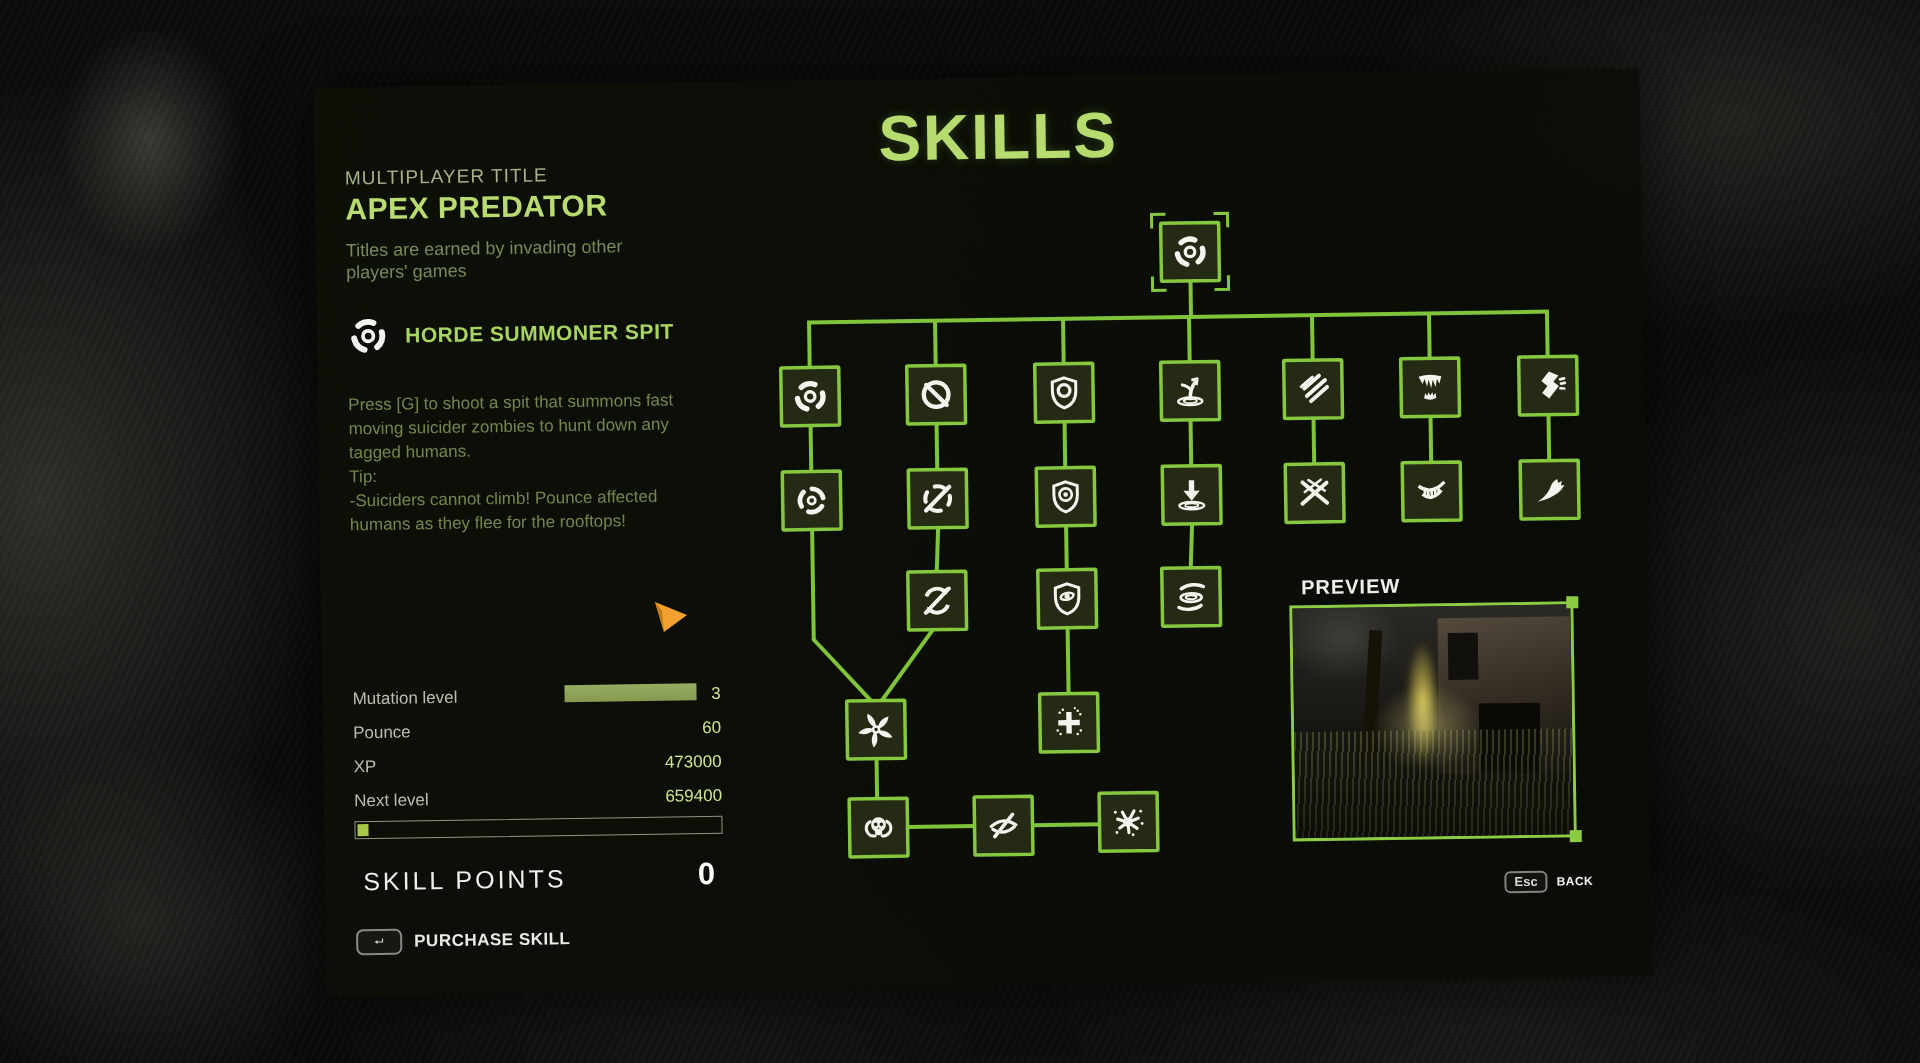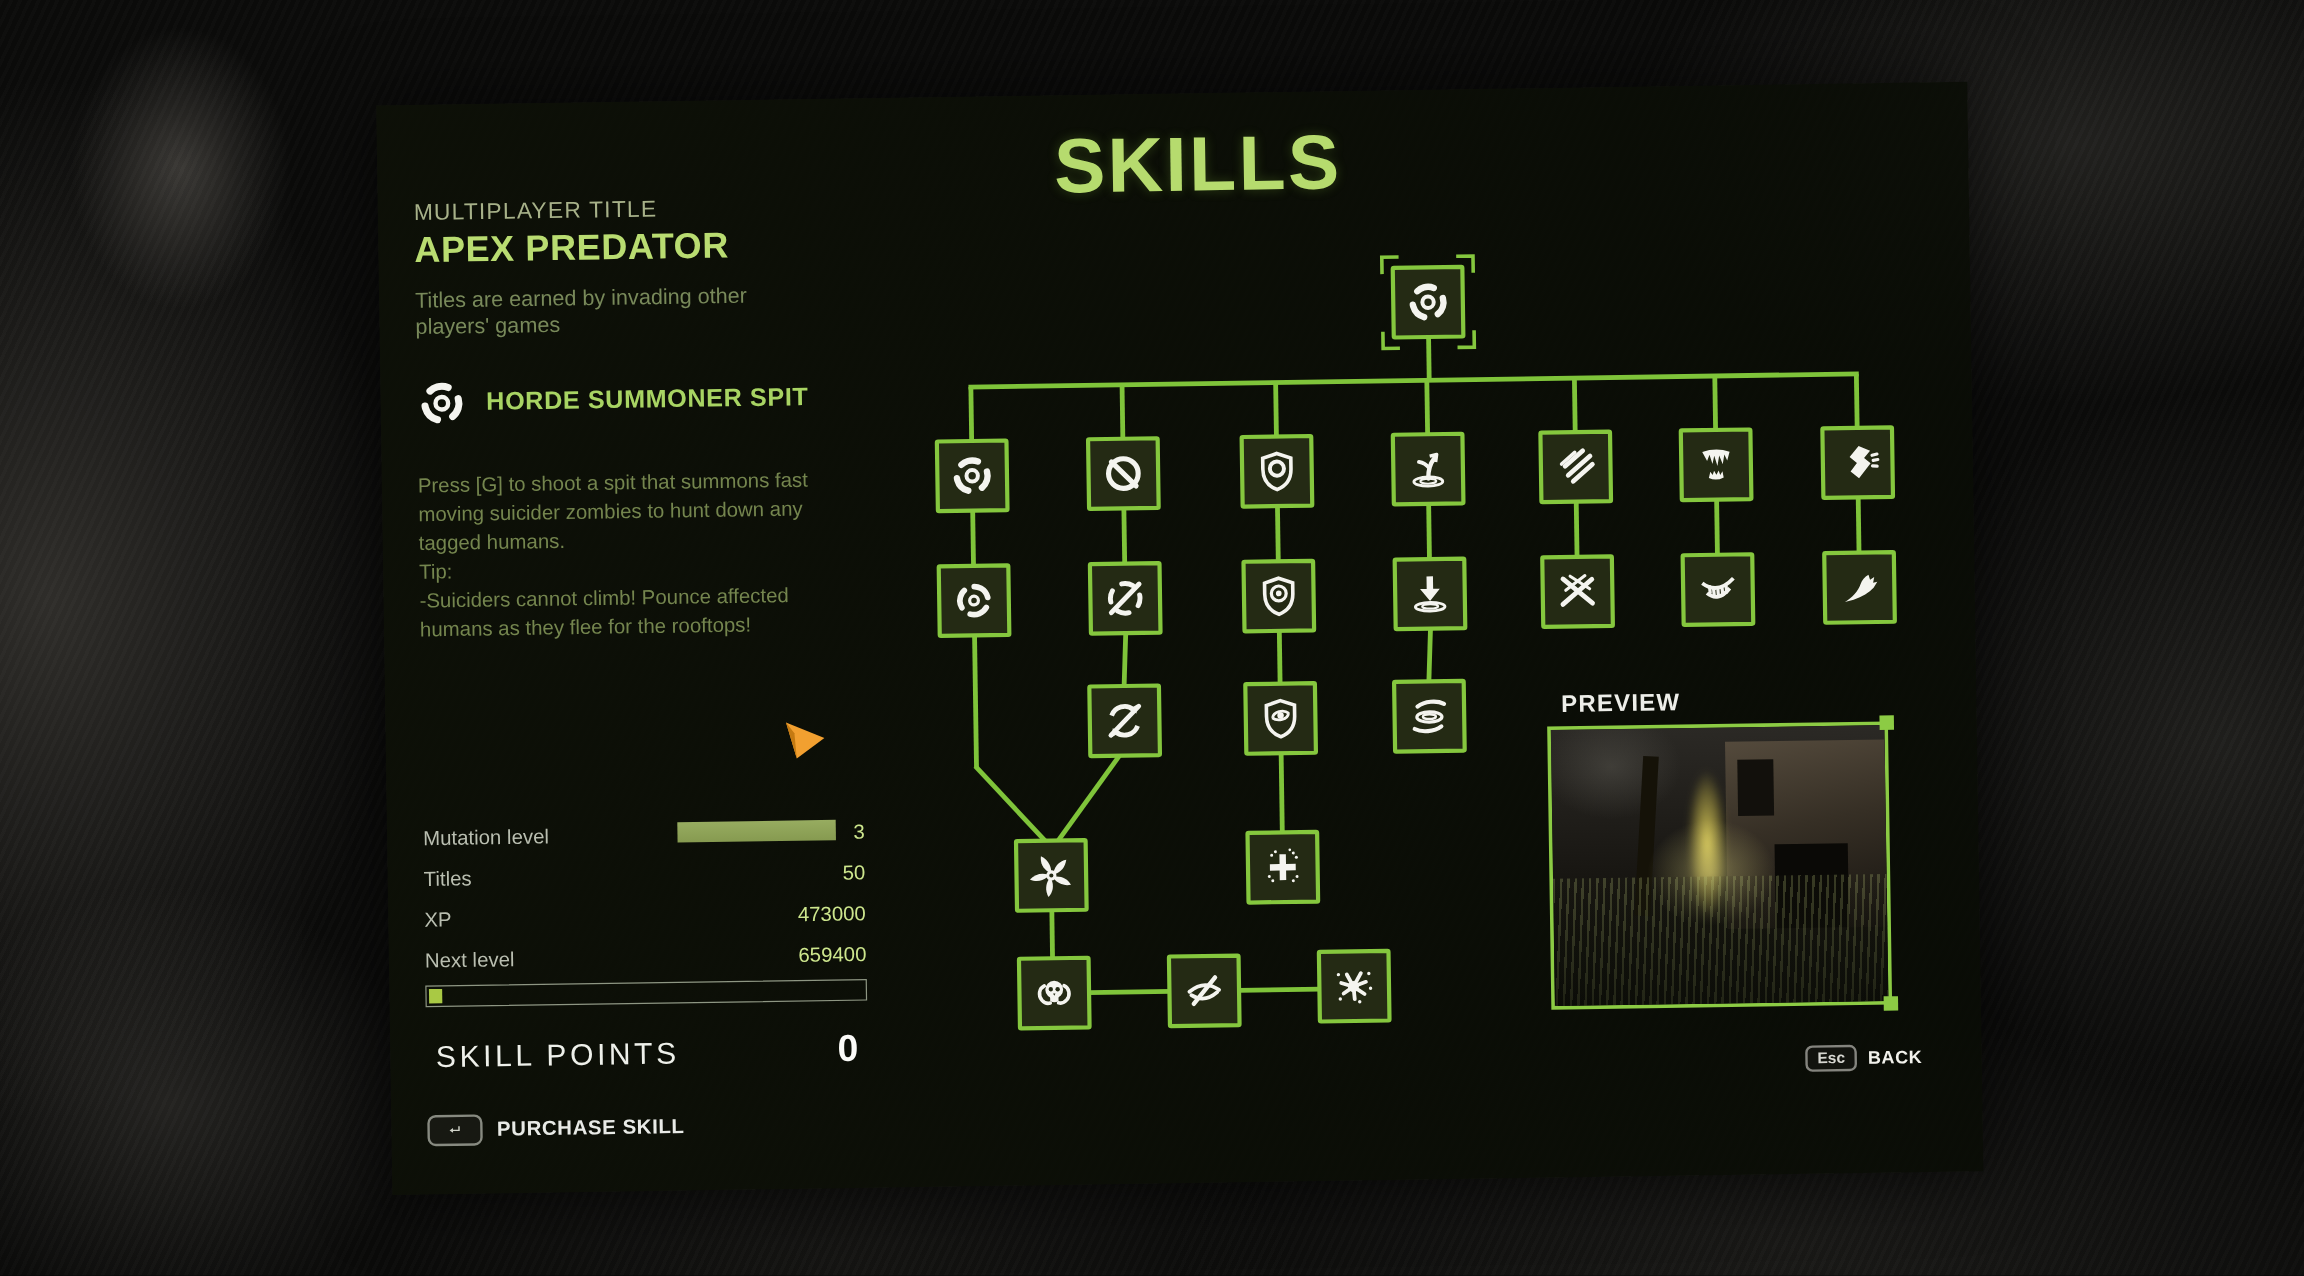--- a/index.html
+++ b/index.html
@@ -93,21 +93,21 @@
       repeating-linear-gradient(93deg, rgba(150,160,98,.33) 0 2px, rgba(30,32,18,.12) 2px 6px); }
   .pv-vig { position:absolute; inset:0;
     background:radial-gradient(120% 120% at 50% 40%, transparent 55%, rgba(0,0,0,.55)); }
   .handle { position:absolute; width:12px; height:12px; background:#8ccb44; }
   .h-tr { right:-8px; top:-8px; } .h-br { right:-8px; bottom:-8px; }
 
   
   .back-row { position:absolute; left:1499px; top:879px; display:flex; align-items:center; gap:9px; cursor:pointer; }
   .esc-key { display:inline-block; padding:1px 8px 2px; border:2px solid #84847e; border-radius:6px;
     font-size:13px; font-weight:bold; color:#d6d6d0; background:rgba(25,25,22,.5);text-align:right; }
-  .back-label { font-size:15px; font-weight:bold; letter-spacing:.5px; color:#f2f2ec;text-align:center; }
+  .back-label { font-size:12px; font-weight:bold; letter-spacing:.5px; color:#f2f2ec;text-align:center; }
 
   .cursor { position:absolute; left:646px; top:598px; width:46px; height:40px; }
 </style>
 </head>
 <body>
 
 <div class="bg"></div>
 
 <div class="stage">
   <div class="panel"></div>
@@ -132,22 +132,22 @@
         <div>-Suiciders cannot climb! Pounce affected humans as they flee for the rooftops!</div>
       </div>
 
     <div class="stats" id="stats">
         <div class="stat-row">
           <span class="stat-label">Mutation level</span>
           <span class="stat-bar"></span>
           <span class="stat-value">3</span>
         </div>
         <div class="stat-row">
-          <span class="stat-label">Titles</span>
-          <span class="stat-value">50</span>
+          <span class="stat-label">Pounce</span>
+          <span class="stat-value">60</span>
         </div>
         <div class="stat-row">
           <span class="stat-label">XP</span>
           <span class="stat-value">473000</span>
         </div>
         <div class="stat-row">
           <span class="stat-label">Next level</span>
           <span class="stat-value">659400</span>
         </div>
       </div>

